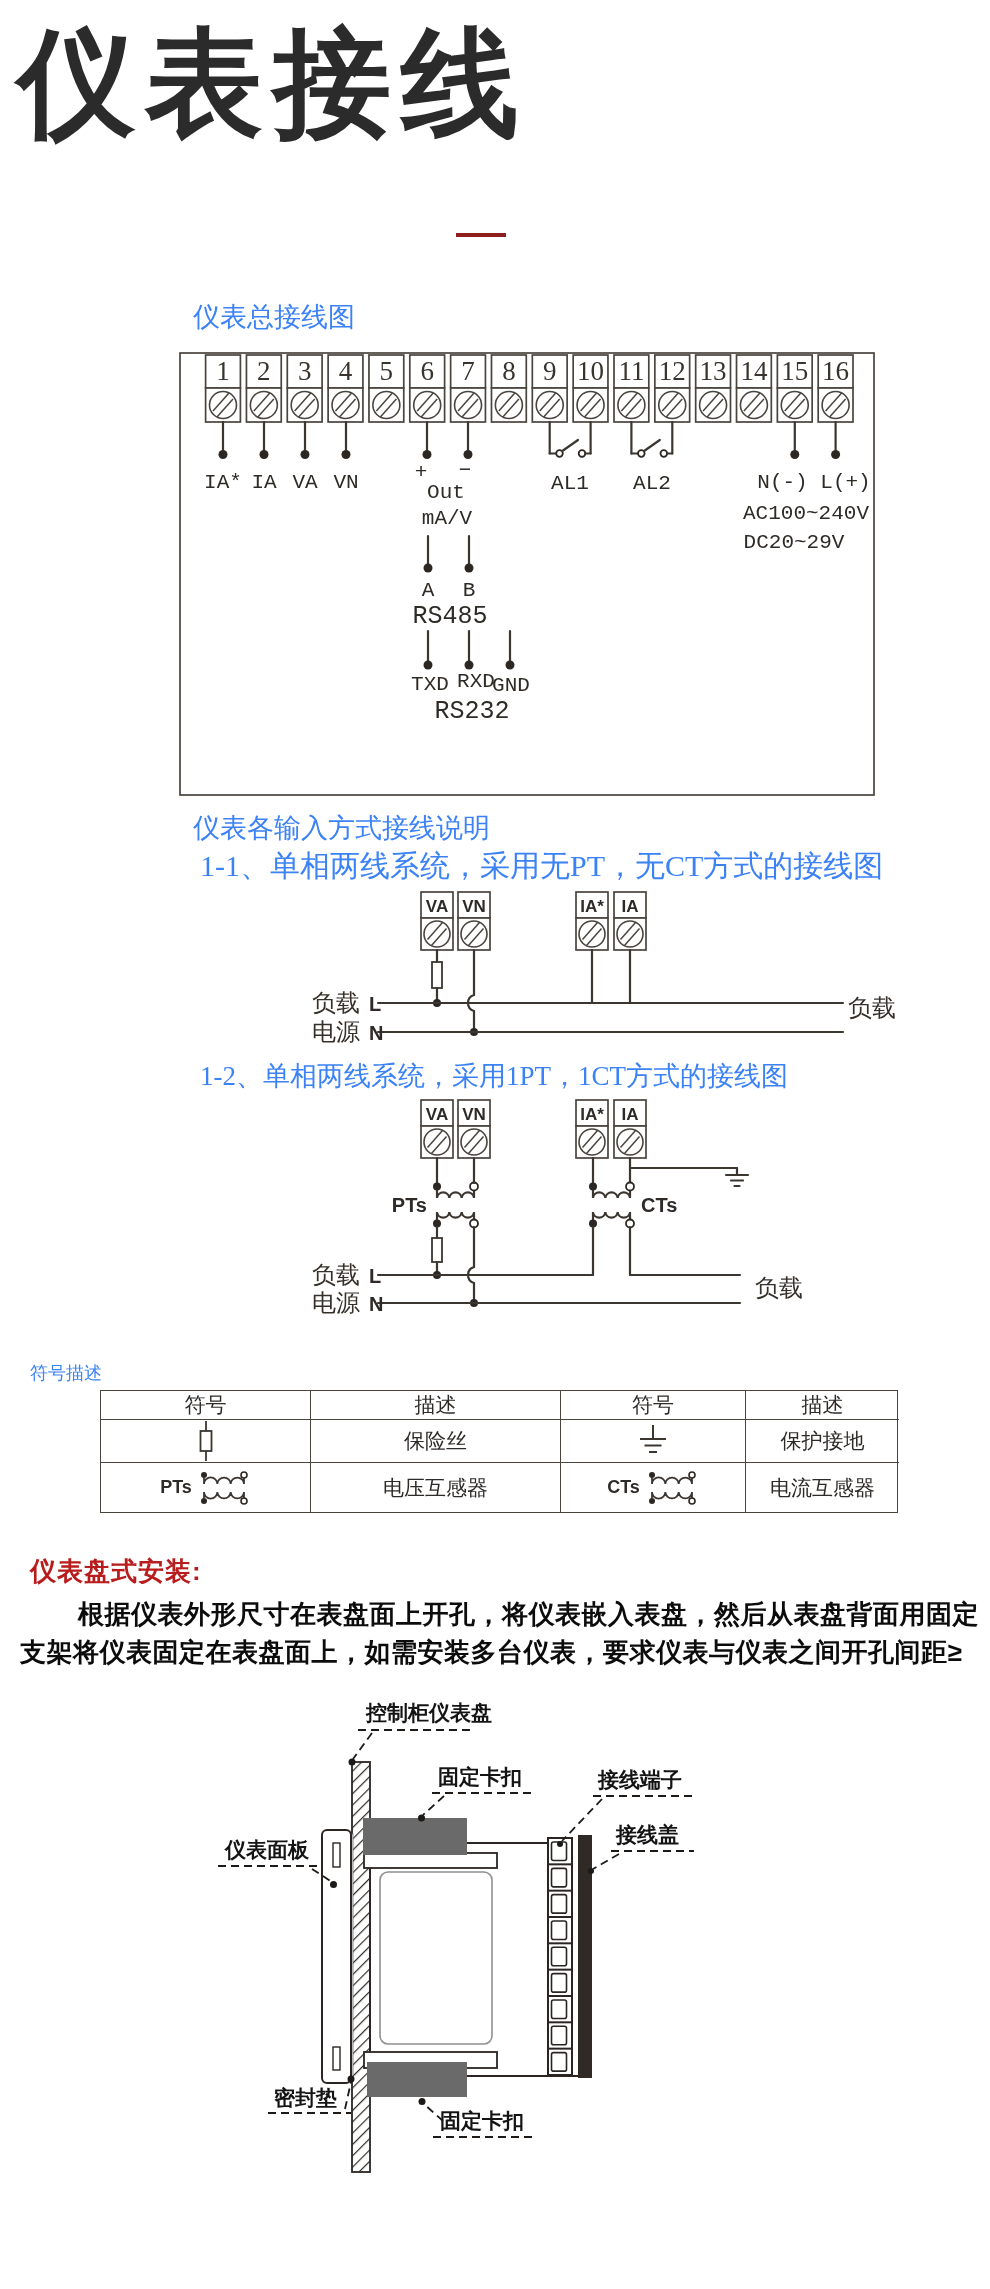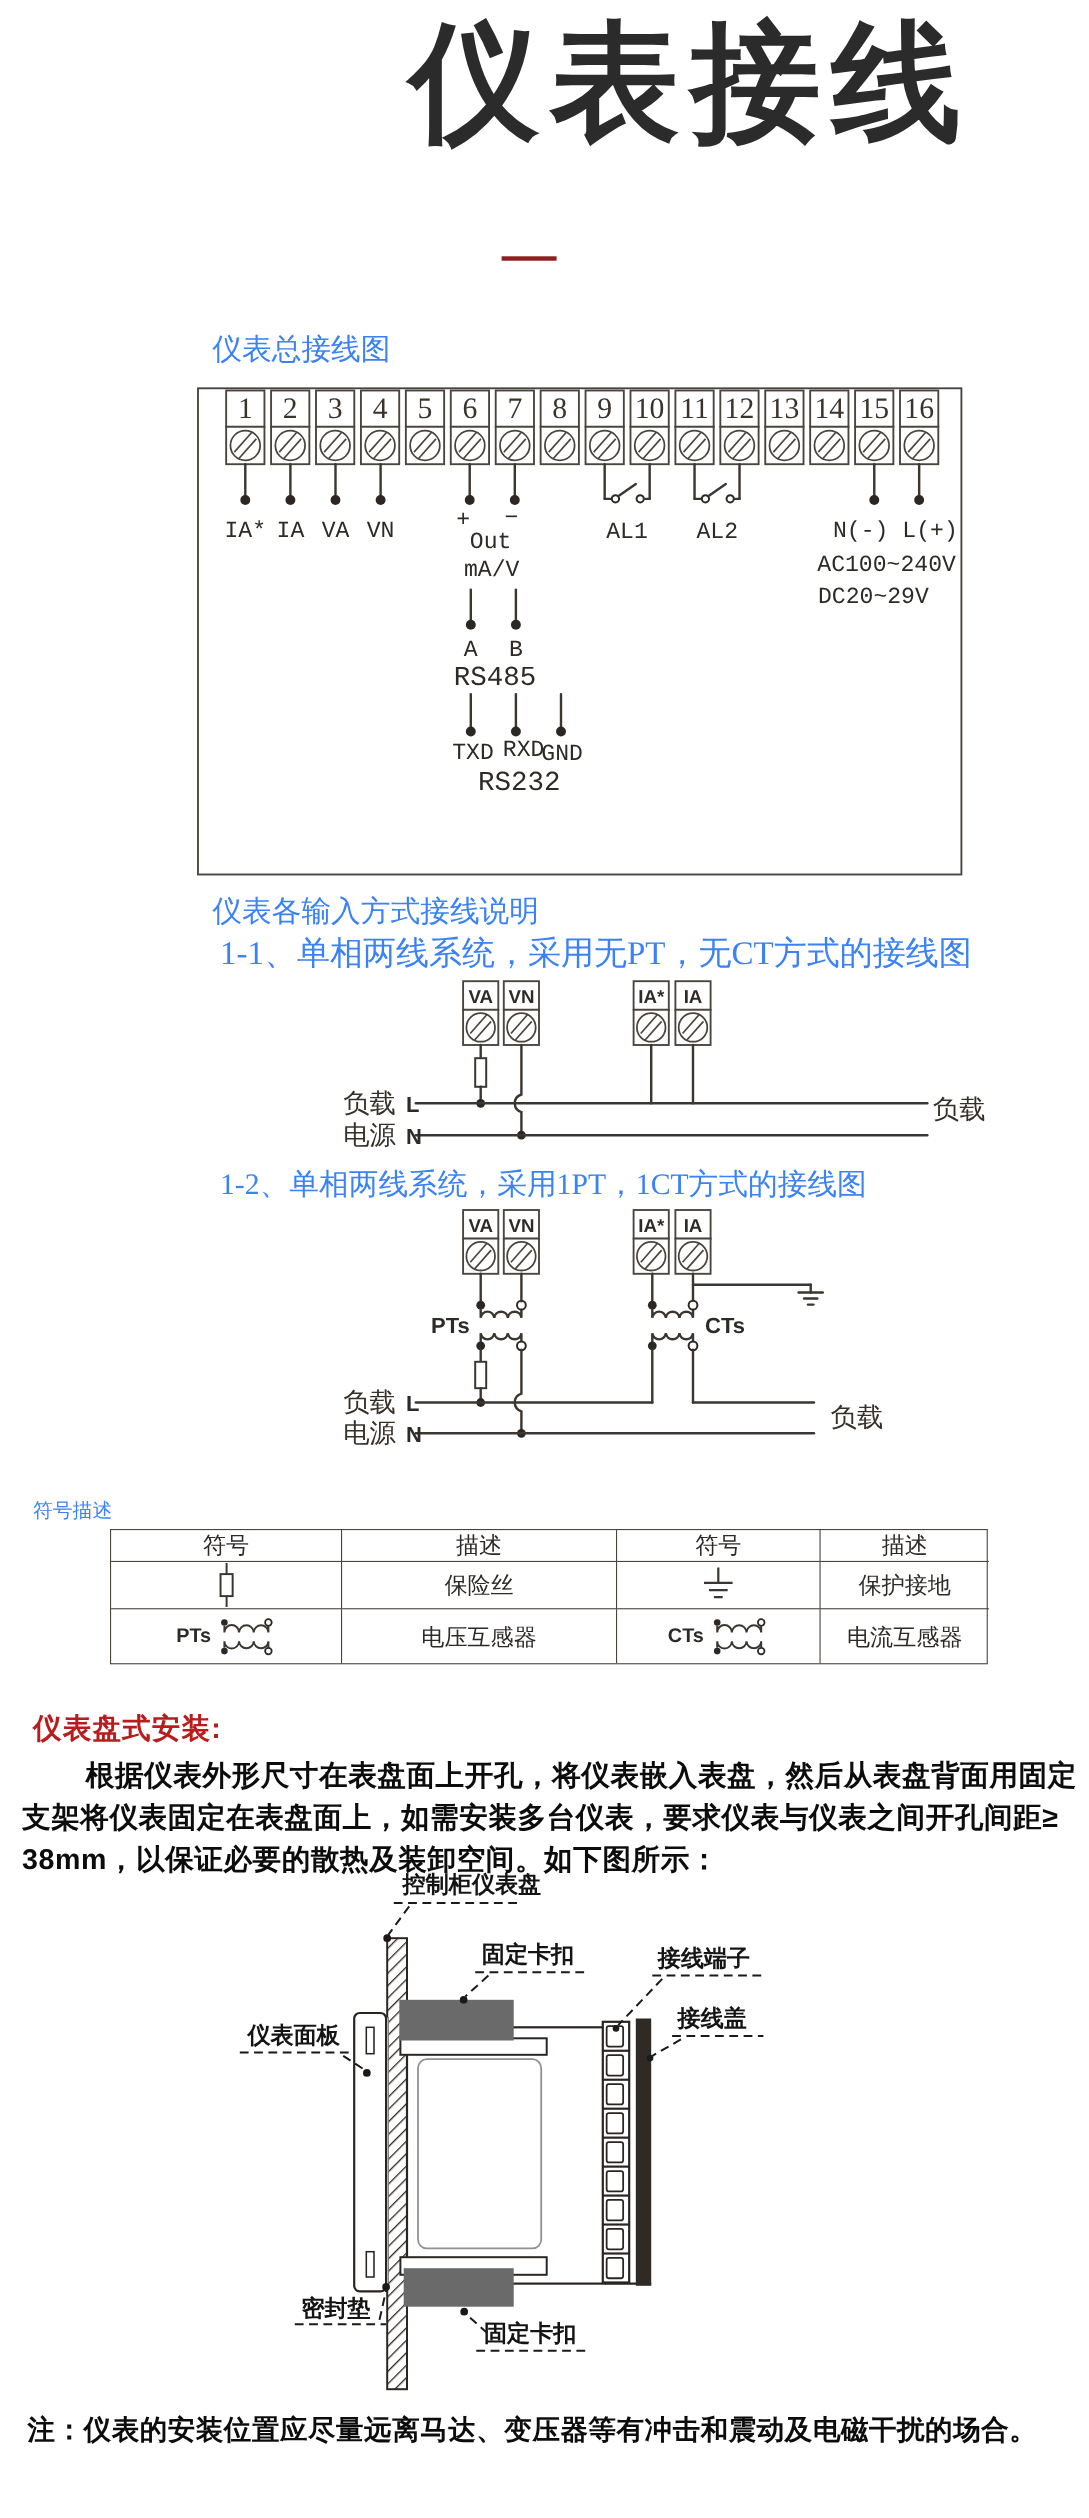--- a/index.html
+++ b/index.html
@@ -1,20 +1,20 @@
 <!DOCTYPE html>
 <html><head>
 <meta charset="utf-8">
 <style>
   html,body{margin:0;padding:0;background:#fff;}
   .page{position:relative;width:990px;height:2289px;background:#fff;overflow:hidden;
         font-family:"Liberation Sans",sans-serif;}
-  .title{position:absolute;left:0;top:26px;width:884px;text-align:right;
+  .title{position:absolute;left:0;top:26px;width:884px;text-align:left;
          font-size:118px;font-weight:900;letter-spacing:10px;color:#2b2b2b;line-height:1;
-         font-family:Liberation Mono, monospace;}
+         font-family:Liberation Serif, serif;padding-left:17px;}
   .divider{position:absolute;left:456px;top:233px;width:50px;height:4px;background:#8e1f1f;}
   .sec-label{position:absolute;font-family:"Liberation Serif","DejaVu Serif",serif;color:#3b82f6;white-space:nowrap;}
   #sec1{left:193px;top:299px;font-size:27px;}
   #sec2{left:193px;top:810px;font-size:27px;}
   #sub1{left:200px;top:846px;font-size:30px;}
   #sub2{left:200px;top:1058px;font-size:27px;}
   #symlabel{left:30px;top:1361px;font-size:18px;}
   .dsvg{position:absolute;}
   
   .frame{fill:none;stroke:#4a443e;stroke-width:1.7;}
@@ -458,21 +458,20 @@
         <circle cx="7" cy="33" r="3" fill="#2c2722"></circle>
         <circle cx="47" cy="33" r="3" fill="#fff" stroke="#2c2722" stroke-width="1.6"></circle>
       </svg>
     </div>
     <div class="st-cell">电流互感器</div>
   </div>
 
   <div class="install-head">仪表盘式安装:</div>
   <div class="para-line" id="pl1">根据仪表外形尺寸在表盘面上开孔，将仪表嵌入表盘，然后从表盘背面用固定</div>
   <div class="para-line" id="pl2">支架将仪表固定在表盘面上，如需安装多台仪表，要求仪表与仪表之间开孔间距≥</div>
-  <div class="para-line" id="pl3">38mm，以保证必要的散热及装卸空间。如下图所示：</div>
 
   <svg class="dsvg" style="left:140px;top:1700px;" width="600" height="480" viewBox="0 0 600 480">
     <defs>
       <pattern id="hatch" width="8" height="8" patternUnits="userSpaceOnUse" patternTransform="rotate(45)">
         <rect width="8" height="8" fill="#fff"></rect>
         <line x1="0" y1="0" x2="0" y2="8" stroke="#2f2a26" stroke-width="2.4"></line>
       </pattern>
     </defs>
 
     <rect x="212" y="62" width="18" height="410" fill="url(#hatch)" stroke="#2a2522" stroke-width="1.8"></rect>
@@ -552,15 +551,14 @@
       <path d="M205,409 L211,382" class="leader"></path>
       <circle cx="211" cy="379" r="3.5" class="ldot"></circle>
 
       <text class="ilabel" x="300" y="428">固定卡扣</text>
       <path d="M293,437 H396" class="leader"></path>
       <path d="M303,421 L284,404" class="leader"></path>
       <circle cx="282" cy="401.5" r="3.5" class="ldot"></circle>
     </g>
   </svg>
 
-  <div class="note">注：仪表的安装位置应尽量远离马达、变压器等有冲击和震动及电磁干扰的场合。</div>
 
 </div>
 
 </body></html>

